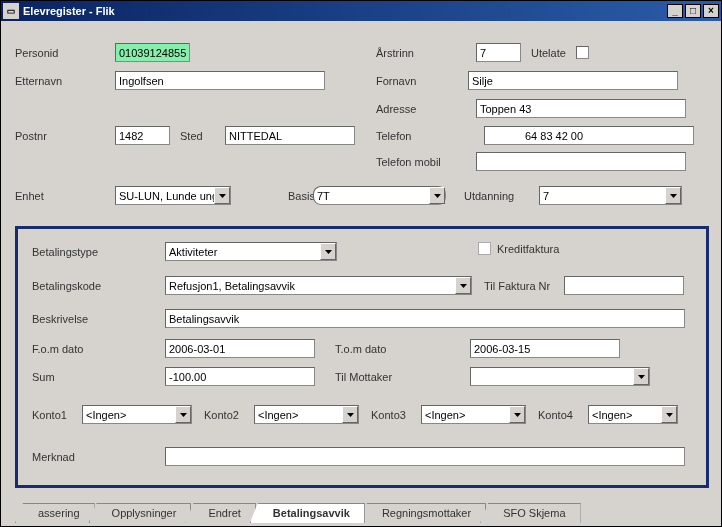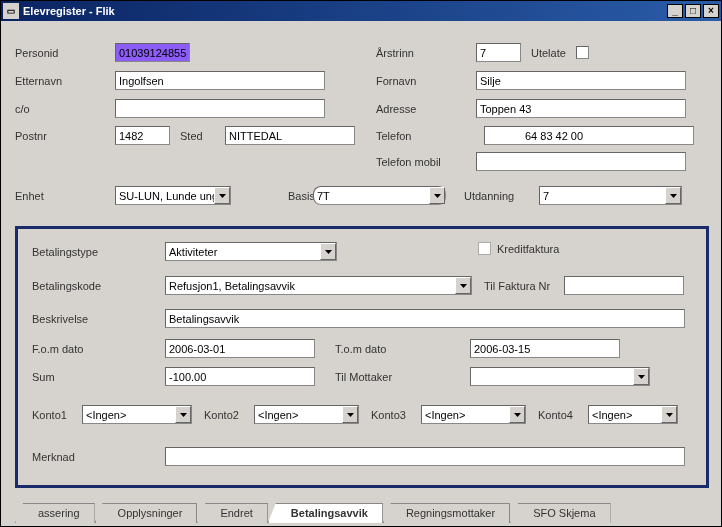--- a/index.html
+++ b/index.html
@@ -10,24 +10,24 @@
   .titlebar .title { flex: 1; }
   .titlebar .btns { display: flex; gap: 2px; }
   .titlebar .wbtn { width: 16px; height: 14px; background: #d6d3ce; border: 1px solid #000; display: flex; align-items: center; justify-content: center; color: #000; font-size: 10px; line-height: 1; cursor: pointer; font-weight: bold; }
   .content { position: relative; padding: 0; height: calc(100% - 20px); }
   .row { position: absolute; display: flex; align-items: center; }
   .lbl { color: #333; }
   .inp, .sel { background: #fff; border: 1px solid #888; border-top-color: #666; border-left-color: #666; height: 19px; padding: 1px 3px; font-size: 11px; }
   .sel-wrap { position: relative; display: inline-block; }
   .sel-wrap .drop { position: absolute; right: 1px; top: 1px; width: 16px; height: 17px; background: #d6d3ce; border: 1px solid #fff; border-right-color:#666; border-bottom-color:#666; display:flex; align-items:center; justify-content:center; pointer-events:none; }
   .sel-wrap .drop svg { width:7px; height:4px; }
-  .hl { background: #8b5cf6; }
+  .hl { background: #86efac; }
   .chk { width: 13px; height: 13px; background: #fff; border: 1px solid #888; border-top-color:#666; border-left-color:#666; display:inline-block; }
   .panel { position: absolute; left: 14px; top: 205px; width: 694px; height: 262px; border: 3px solid #1a2b6b; background: #d6d3ce; }
-  .tabs { position: absolute; left: 14px; top: 480px; width: 694px; height: 22px; display: flex; align-items: flex-end; gap: 6px; }
+  .tabs { position: absolute; left: 14px; top: 480px; width: 694px; height: 22px; display: flex; align-items: flex-end; gap: 0; }
   .tab { height: 20px; padding: 3px 14px 0 22px; background: #d6d3ce; border: 1px solid #888; border-bottom: none; position: relative; cursor: pointer; color: #333; clip-path: polygon(8px 0, 100% 0, 100% 100%, 0 100%); margin-left: -6px; }
   .tab:first-child { margin-left: 0; }
   .tab.active { background: #fff; font-weight: bold; z-index: 2; }
   .panel .row .lbl { color: #333; }
   .disabled-lbl { color: #888; }
 </style>
 </head>
 <body>
 
 <div class="window">
@@ -52,28 +52,24 @@
       <input class="inp" style="width: 45px;" value="7">
       <span class="lbl" style="margin-left:10px; width:45px;">Utelate</span>
       <span class="chk"></span>
     </div>
 
     <div class="row" style="left:14px; top:50px;">
       <span class="lbl" style="width:100px;">Etternavn</span>
       <input class="inp" style="width: 210px;" value="Ingolfsen">
     </div>
     <div class="row" style="left:375px; top:50px;">
-      <span class="lbl" style="width:100px;">Fornavn</span>
+      <span class="lbl" style="width:92px;">Fornavn</span>
       <input class="inp" style="width: 210px;" value="Silje">
     </div>
 
-    <div class="row" style="left:14px; top:78px;">
-      <span class="lbl" style="width:100px;">c/o</span>
-      <input class="inp" style="width: 210px;" value="">
-    </div>
     <div class="row" style="left:375px; top:78px;">
       <span class="lbl" style="width:100px;">Adresse</span>
       <input class="inp" style="width: 210px;" value="Toppen 43">
     </div>
 
     <div class="row" style="left:14px; top:105px;">
       <span class="lbl" style="width:100px;">Postnr</span>
       <input class="inp" style="width: 55px;" value="1482">
       <span class="lbl" style="margin-left:10px; width:45px;">Sted</span>
       <input class="inp" style="width: 130px;" value="NITTEDAL">

